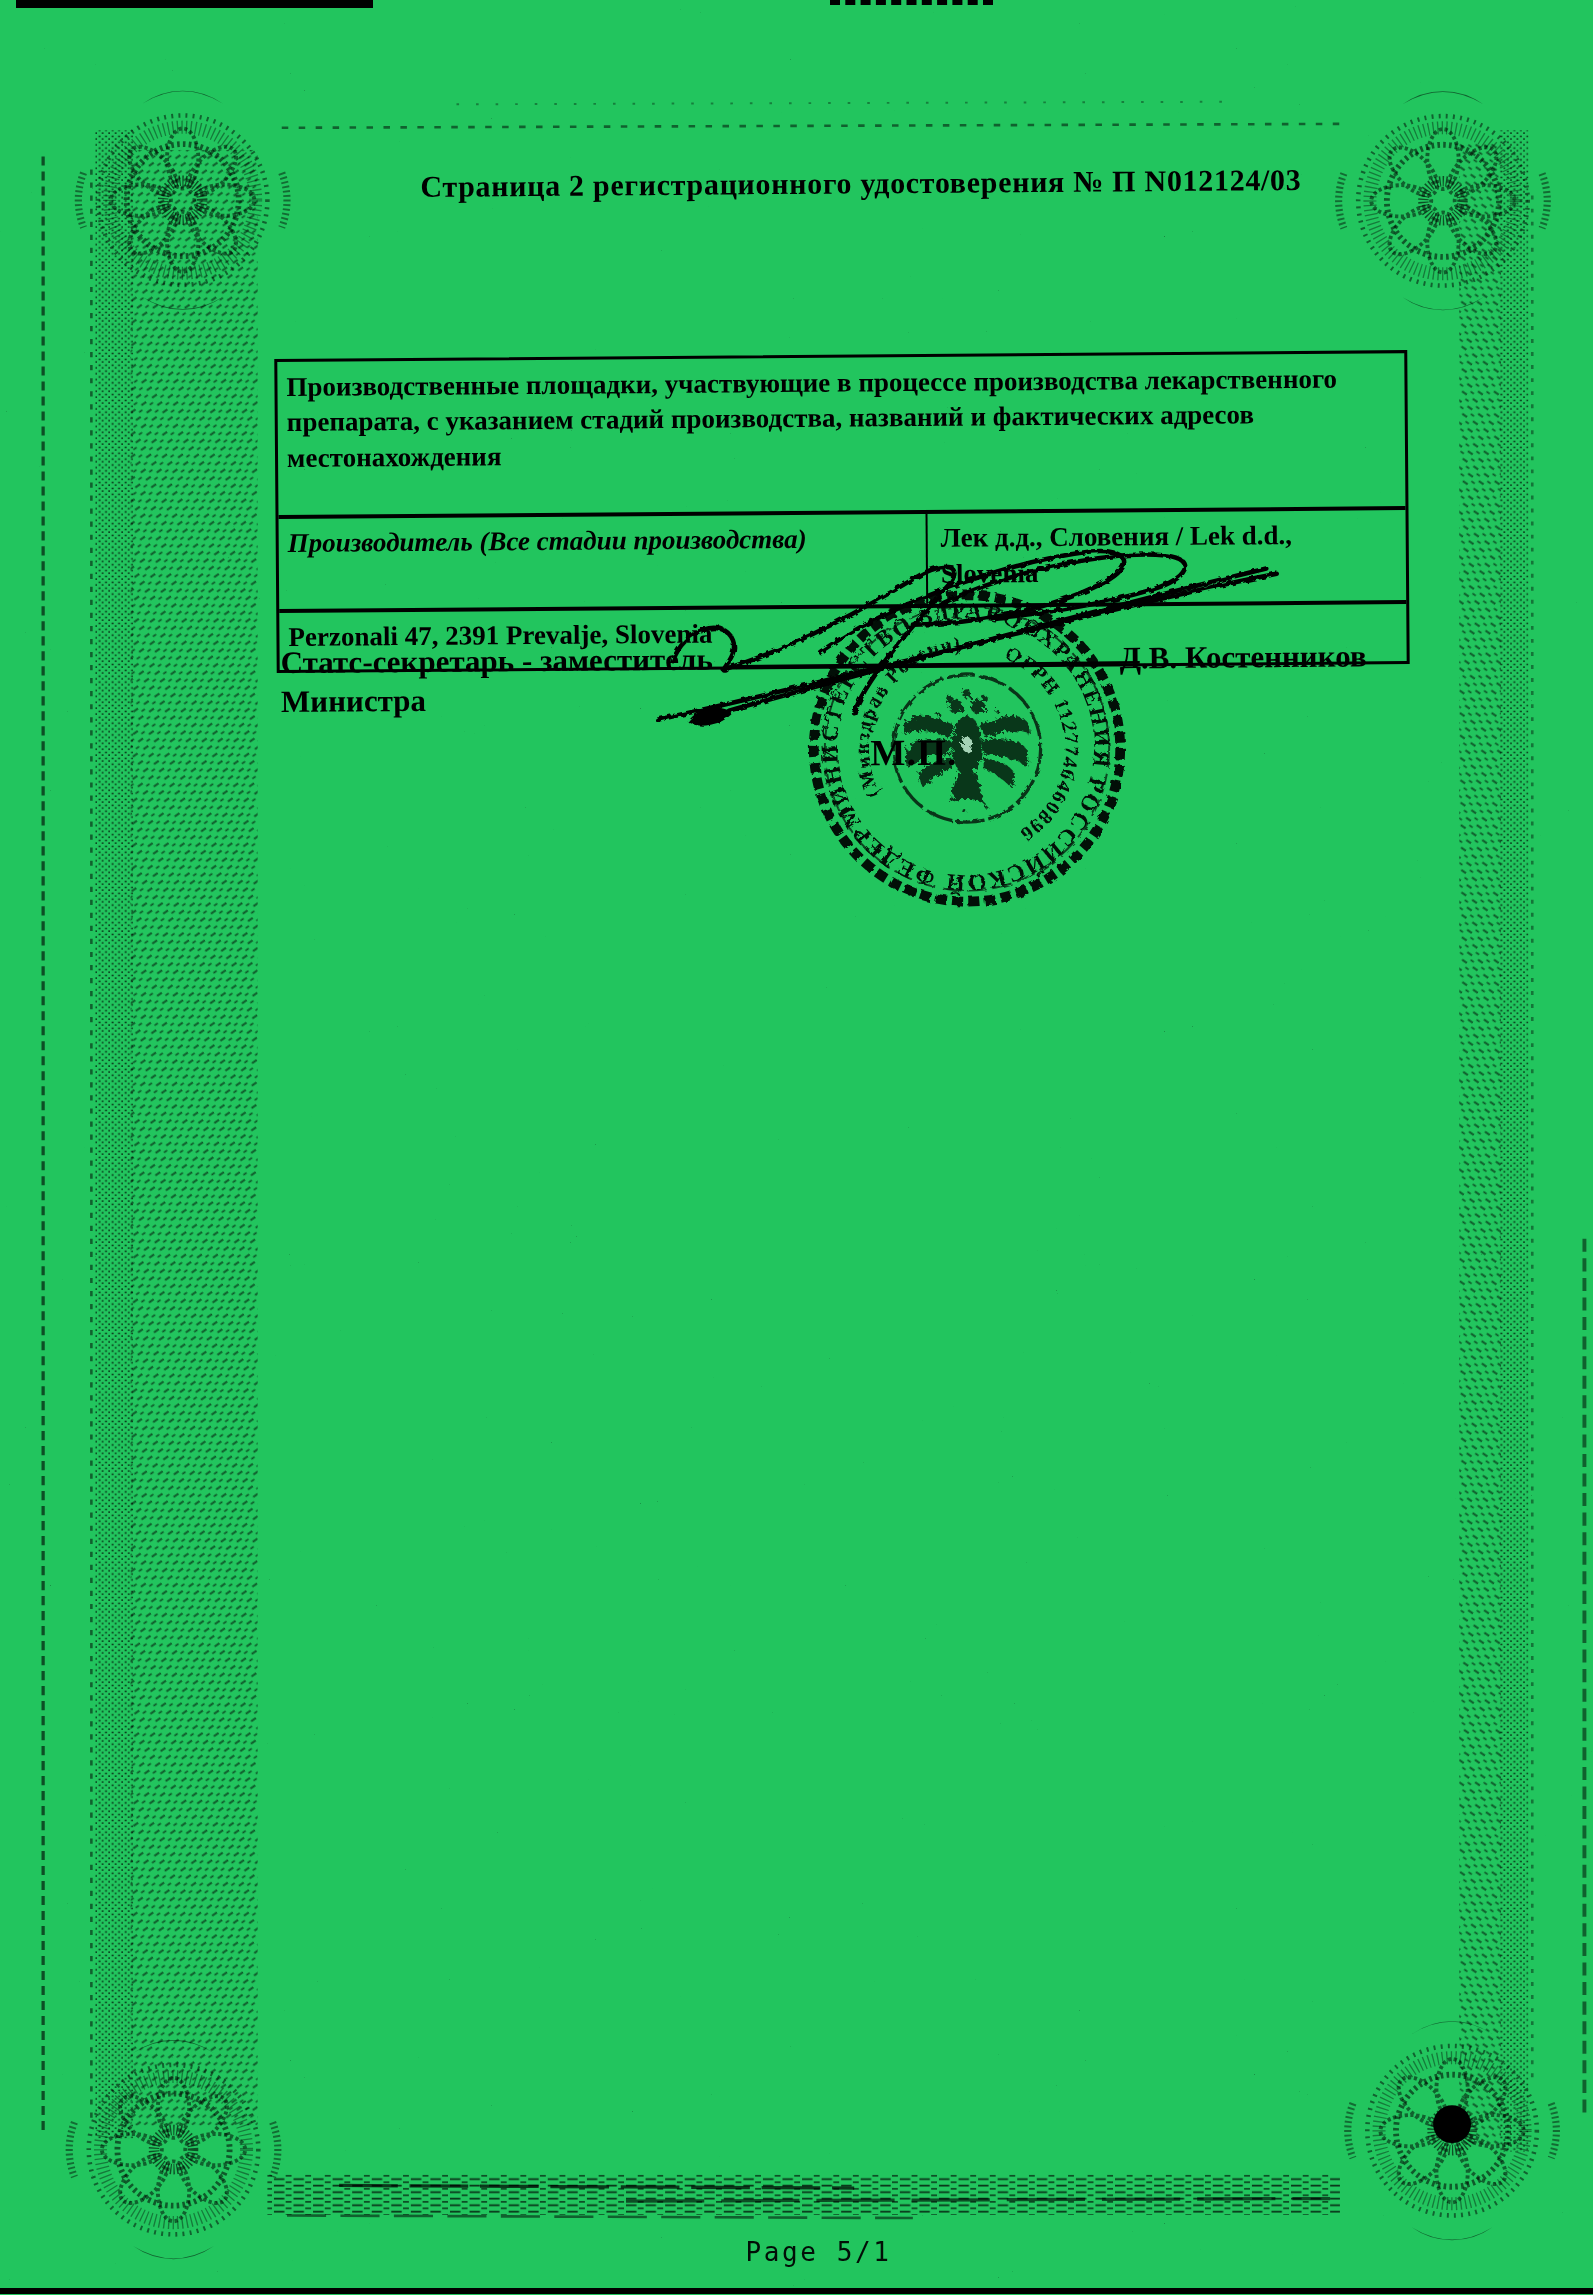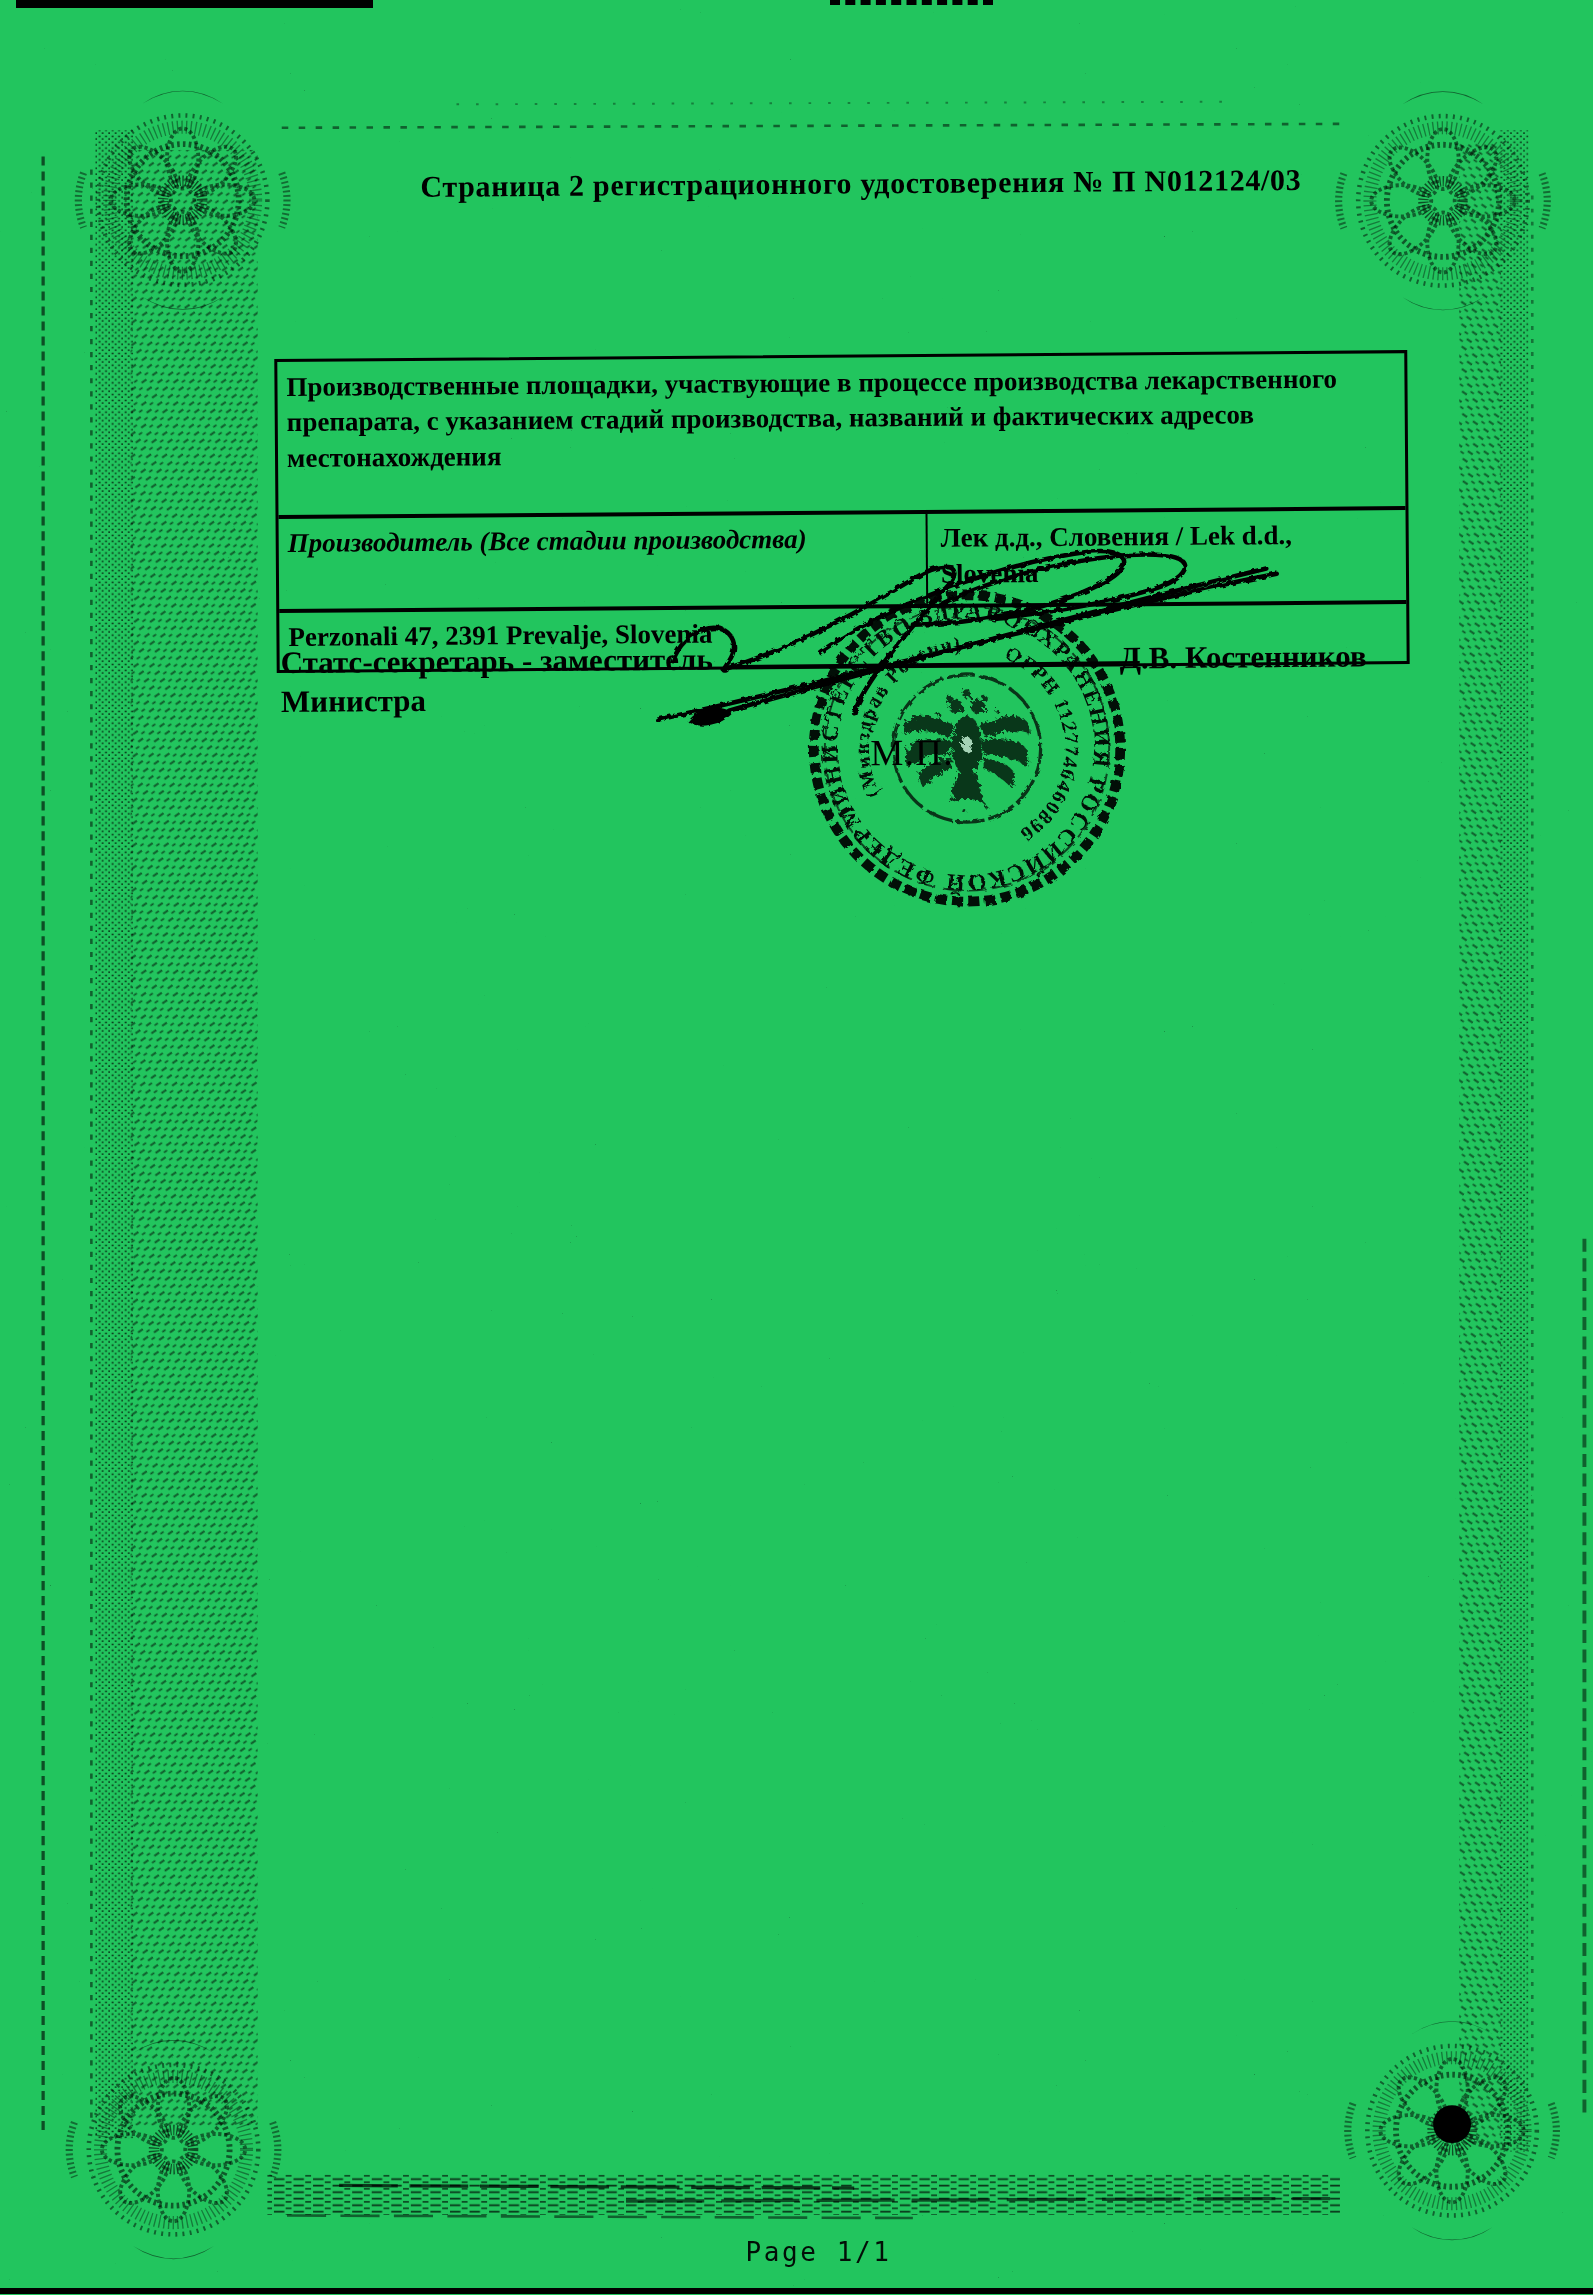--- a/index.html
+++ b/index.html
@@ -30,21 +30,21 @@
   .sig-title {
     position:absolute; left:277px; top:639px; width:496px;
     font-size:31px; font-weight:bold; line-height:1.26;
   }
   .sig-name {
     position:absolute; left:1116px; top:643px; width:313px;
     font-size:31px; font-weight:bold; white-space:nowrap;
   }
   .seal-mark {
     position:absolute; left:866px; top:732px;
-    font-size:37px; font-weight:normal; letter-spacing:1.3px; z-index:2;
+    font-size:37px; font-weight:bold; letter-spacing:1.3px; z-index:2;
   }
   .page-footer {
     position:absolute; left:665px; top:2237px; width:307px; z-index:3;
     text-align:center; font-family:"DejaVu Sans Mono", monospace;
     font-size:26px; letter-spacing:2.6px; opacity:.92;
   }
   .top-scan-bar { position:absolute; left:16.3px; top:0; width:357px; height:7.8px; background:#000; z-index:5; }
   .top-scan-dashes { position:absolute; left:830px; top:0; width:163px; height:0; border-top:5.2px dashed #000; z-index:5; }
   .bottom-scan-bar { position:absolute; left:0; top:2288px; width:1593px; height:5.9px; background:#000; z-index:5; }
 </style>
@@ -208,19 +208,19 @@
       <path d="M 1118,1090 C 1300,1040 1620,950 1942,872"></path>
       <path d="M 1008,1104 C 1200,1062 1430,1004 1622,956 C 1762,922 1862,898 1958,880"></path>
       <path d="M 1118,1094 C 1104,1108 1074,1114 1060,1106 C 1074,1090 1102,1084 1118,1094 Z" fill="#000"></path>
     </g>
 
     <line x1="1120" y1="1022" x2="1748" y2="1016" stroke="#000" stroke-width="4"></line>
 
     <rect width="2443" height="3520" fill="rgba(0,0,0,0)" filter="url(#paperNoise)" opacity=".55"></rect>
   </svg>
 
-  <div class="page-footer">Page 1/1</div>
+  <div class="page-footer">Page 5/1</div>
 
   <div class="top-scan-bar"></div>
   <div class="top-scan-dashes"></div>
   <div class="bottom-scan-bar"></div>
 </div>
 
 
 </body></html>

